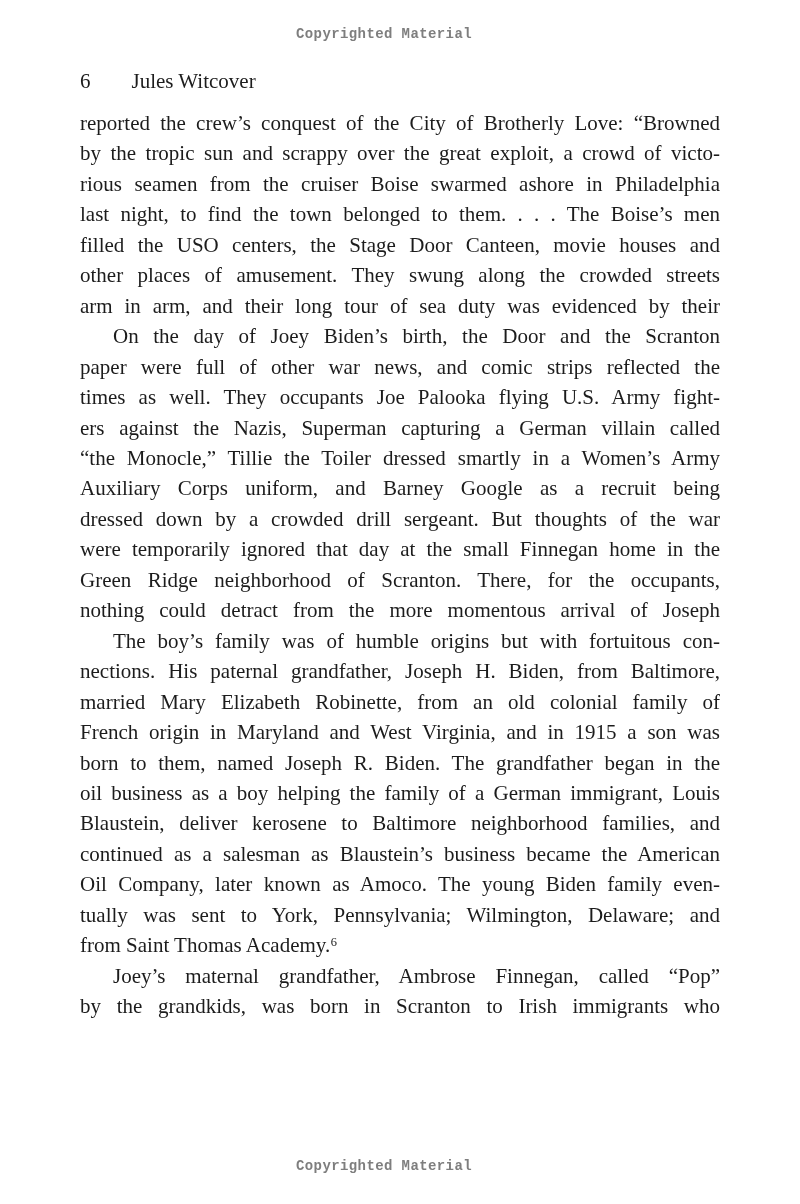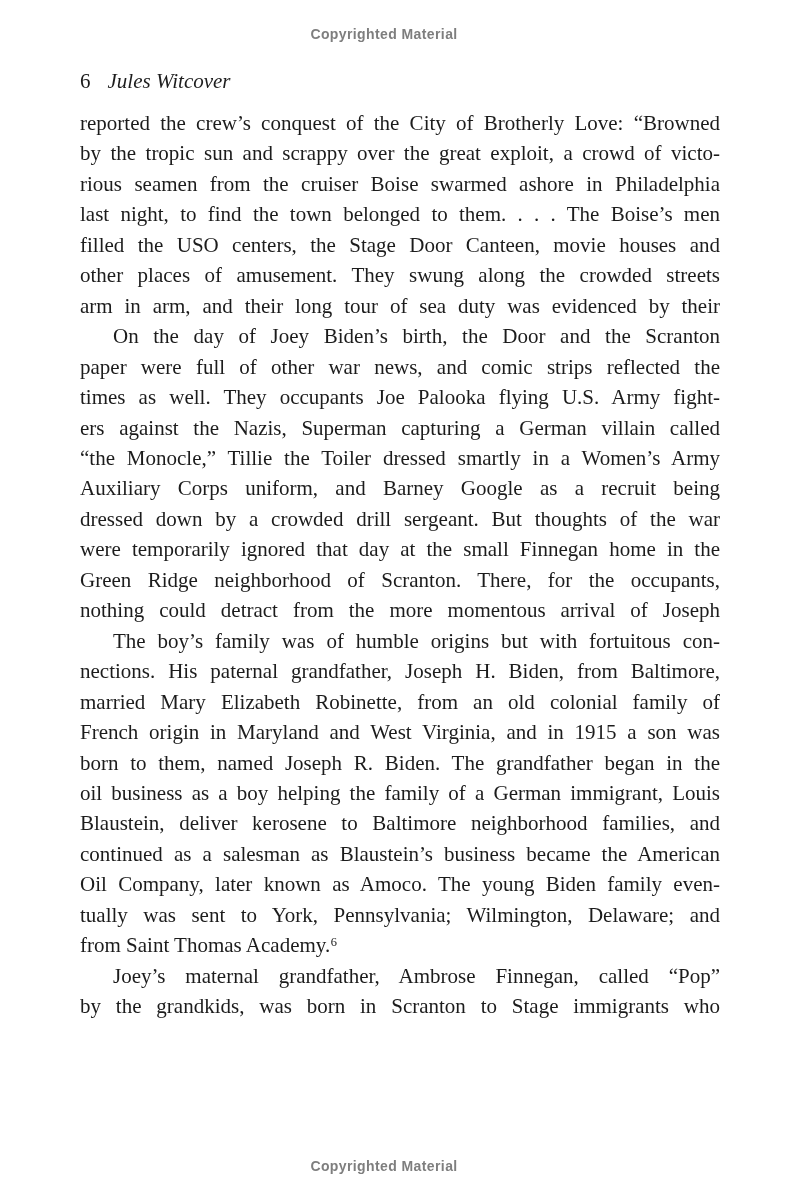--- a/index.html
+++ b/index.html
@@ -12,21 +12,21 @@
     width: 800px;
     height: 1204px;
     background: #ffffff;
     overflow: hidden;
   }
   .copyright {
     position: absolute;
     left: 0;
     width: 768px;
     text-align: center;
-    font-family: Liberation Sans, sans-serif;
+    font-family: Liberation Mono, monospace;
     font-weight: bold;
     font-size: 14px;
     letter-spacing: 0.4px;
     color: #7e7e7e;
   }
   .copyright.top { top: 26px; }
   .copyright.bottom { top: 1158px; }
   .running-head {
     position: absolute;
     left: 80px;
@@ -34,21 +34,21 @@
     font-family: "Liberation Serif", "DejaVu Serif", serif;
     font-size: 21px;
     color: #1d1d1d;
     white-space: nowrap;
   }
   .running-head .folio {
     font-style: normal;
     margin-right: 17px;
   }
   .running-head .head-title {
-    font-style: italic;
+    margin-left: 24px;
   }
   .body-text {
     position: absolute;
     left: 80px;
     top: 108px;
     width: 640px;
     font-family: "Liberation Serif", "DejaVu Serif", serif;
     font-size: 21px;
     line-height: 30.45px;
     color: #1c1c1c;
@@ -100,18 +100,18 @@
       <div class="line">married Mary Elizabeth Robinette, from an old colonial family of</div>
       <div class="line">French origin in Maryland and West Virginia, and in 1915 a son was</div>
       <div class="line">born to them, named Joseph R. Biden. The grandfather began in the</div>
       <div class="line">oil business as a boy helping the family of a German immigrant, Louis</div>
       <div class="line">Blaustein, deliver kerosene to Baltimore neighborhood families, and</div>
       <div class="line">continued as a salesman as Blaustein’s business became the American</div>
       <div class="line">Oil Company, later known as Amoco. The young Biden family even-</div>
       <div class="line">tually was sent to York, Pennsylvania; Wilmington, Delaware; and</div>
       <div class="line last">from Saint Thomas Academy.⁶</div>
       <div class="line indent">Joey’s maternal grandfather, Ambrose Finnegan, called “Pop”</div>
-      <div class="line">by the grandkids, was born in Scranton to Stage immigrants who</div>
+      <div class="line">by the grandkids, was born in Scranton to Irish immigrants who</div>
     </div>
 
   <div class="copyright bottom">Copyrighted Material</div>
 
 </div>
 
 </body></html>

